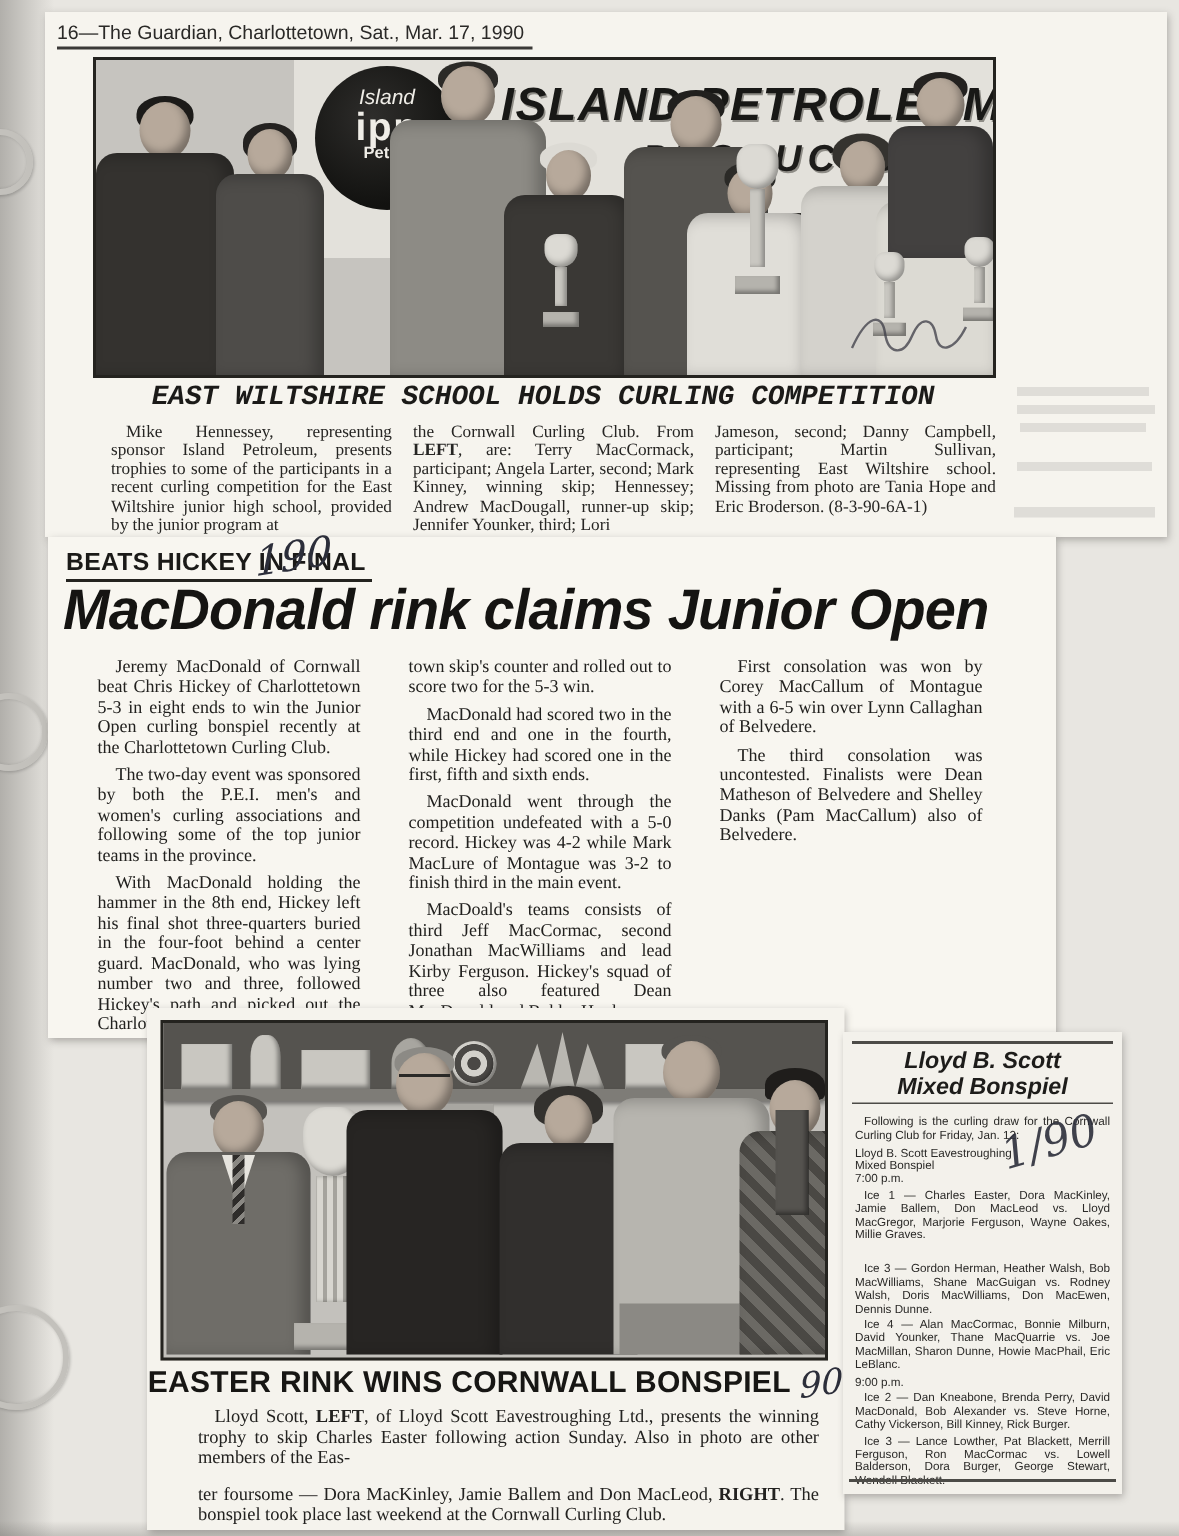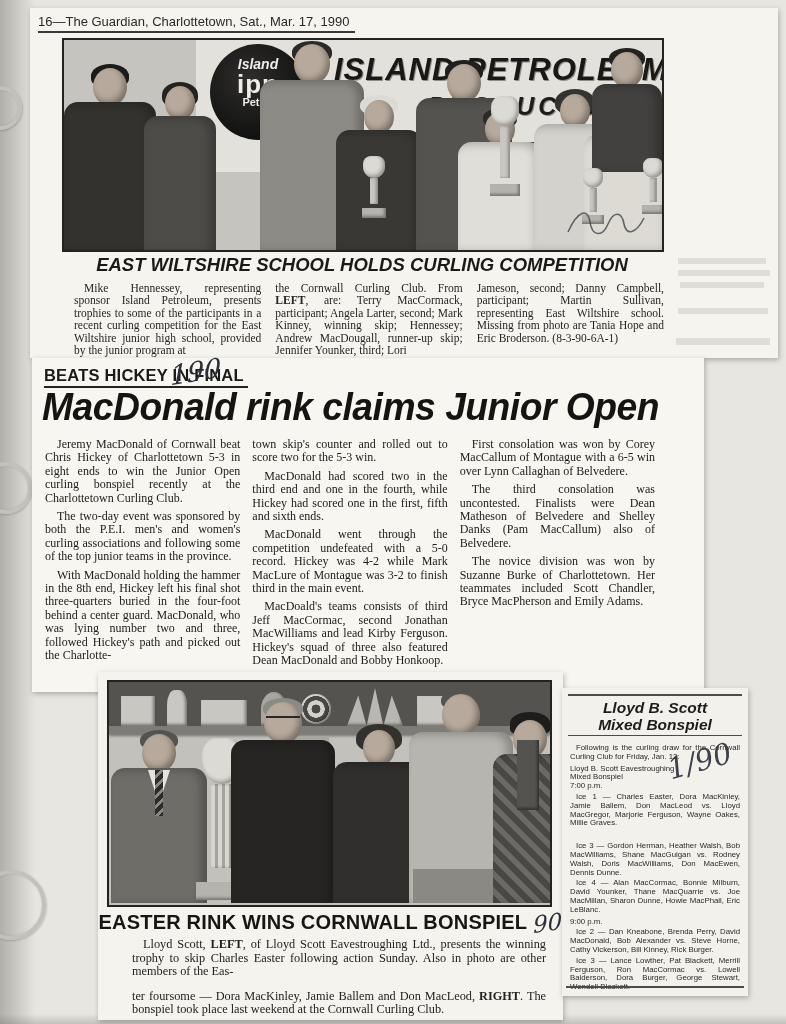--- a/index.html
+++ b/index.html
@@ -26,56 +26,56 @@
             text-shadow:1px 1px 0 #8e8c86;white-space:nowrap;}
   .p1-sub{position:absolute;left:232px;top:52px;font-family:"Liberation Sans",sans-serif;
           font-weight:800;font-style:italic;font-size:25px;letter-spacing:4px;color:#1d1c1a;
           text-shadow:1px 1px 0 #8e8c86;}
   .p1-rule{position:absolute;left:170px;top:102px;width:280px;height:2px;background:#33322f;}
   .p1-tag{position:absolute;left:196px;top:110px;font-family:"Liberation Sans",sans-serif;
           font-weight:700;font-size:13px;letter-spacing:1px;color:#2c2b29;}
   .p1-logo{position:absolute;left:146px;top:4px;width:96px;height:96px;border-radius:50%;
            background:radial-gradient(circle at 40% 35%,#2e2d2b,#121210 70%);
            color:#efede7;text-align:center;font-family:"Liberation Sans",sans-serif;}
-  .p1-logo .l1{display:block;margin-top:12px;font-size:14px;font-weight:700;font-style:italic;}
+  .p1-logo .l1{display:block;margin-top:12px;font-size:14px;font-weight:400;font-style:italic;}
   .p1-logo .l2{display:block;font-size:26px;font-weight:800;letter-spacing:1px;line-height:24px;}
   .p1-logo .l3{display:block;font-size:11px;font-weight:700;}
   .person{position:absolute;}
   .person .head{position:absolute;left:50%;transform:translateX(-50%);top:0;border-radius:50%;
                 background:#b7a99b;box-shadow:inset -3px -4px 6px rgba(0,0,0,.35);}
   .person .hair{position:absolute;left:50%;transform:translateX(-50%);border-radius:50% 50% 40% 40%;}
   .person .torso{position:absolute;left:0;right:0;bottom:0;border-radius:14px 14px 0 0;
                  box-shadow:inset -6px 2px 10px rgba(0,0,0,.25);}
   .trophy{position:absolute;}
   .trophy .cup{position:absolute;left:50%;transform:translateX(-50%);top:0;border-radius:40% 40% 55% 55%;
                background:#dcdad4;box-shadow:inset -2px -2px 4px rgba(0,0,0,.35);}
   .trophy .stem{position:absolute;left:50%;transform:translateX(-50%);background:#c9c7c1;
                box-shadow:inset -2px 0 3px rgba(0,0,0,.3);}
   .trophy .base{position:absolute;left:50%;transform:translateX(-50%);bottom:0;background:#b5b3ad;
                box-shadow:inset -2px -2px 3px rgba(0,0,0,.35);}
   .h1{position:absolute;left:32px;top:246px;width:600px;margin:0;text-align:center;
-      font-family:Liberation Sans, sans-serif;font-weight:800;font-style:italic;
+      font-family:Liberation Mono, monospace;font-weight:800;font-style:italic;
       font-size:18.5px;color:#1b1a18;white-space:nowrap;}
   .cap3{position:absolute;left:44px;top:274px;width:590px;display:flex;gap:14px;}
   .cap3 p{margin:0;flex:1;font-size:11.5px;line-height:12.4px;text-align:justify;color:#262523;}
   .cap3 p.ind{text-indent:10px;}
   .ghost{position:absolute;opacity:.16;background:#6f6d68;filter:blur(.4px);}
 
   
   .clip-main{left:32px;top:358px;width:672px;height:334px;background:#f8f6f0;}
   .kicker{position:absolute;left:12px;top:8px;font-family:"Liberation Sans",sans-serif;
           font-weight:800;font-size:16.5px;color:#1b1a18;border-bottom:2.5px solid #24231f;
           padding:0 4px 1px 0;letter-spacing:.2px;}
   .hand{font-family:"DejaVu Serif",serif;font-style:italic;color:#2c2e3a;}
   .hand1{position:absolute;left:138px;top:-2px;font-size:27px;transform:rotate(-9deg) skewX(-10deg);}
   .h2{position:absolute;left:10px;top:28px;margin:0;font-family:"Liberation Sans",sans-serif;
       font-weight:800;font-style:italic;font-size:38px;letter-spacing:-.5px;color:#151412;
       transform:scaleX(.98);transform-origin:left;white-space:nowrap;}
   .cols3{position:absolute;left:13px;top:80px;width:610px;display:flex;gap:12px;}
-  .cols3 .col{flex:1;}
+  .cols3 .col{flex:1;margin-left:20px;}
   .cols3 p{margin:0 0 5px 0;font-size:12px;line-height:13.4px;text-align:justify;color:#21201e;}
   .cols3 p.ind{text-indent:12px;}
 
   
   .clip-easter{left:98px;top:672px;width:465px;height:348px;background:#f5f3ed;}
   .photo2{position:absolute;left:9px;top:8px;width:441px;height:223px;border:2px solid #24231f;
           background:#c3c1bc;overflow:hidden;}
   .shelfband{position:absolute;left:0;top:0;right:0;height:46px;background:#55534f;}
   .shelfboard{position:absolute;left:0;top:44px;right:0;height:8px;background:#7e7c77;
           box-shadow:0 2px 3px rgba(0,0,0,.4);}
@@ -231,21 +231,20 @@
       </div>
       <div class="col">
         <p>town skip's counter and rolled out to score two for the 5-3 win.</p>
         <p class="ind">MacDonald had scored two in the third end and one in the fourth, while Hickey had scored one in the first, fifth and sixth ends.</p>
         <p class="ind">MacDonald went through the competition undefeated with a 5-0 record. Hickey was 4-2 while Mark MacLure of Montague was 3-2 to finish third in the main event.</p>
         <p class="ind">MacDoald's teams consists of third Jeff MacCormac, second Jonathan MacWilliams and lead Kirby Ferguson. Hickey's squad of three also featured Dean MacDonald and Bobby Honkoop.</p>
       </div>
       <div class="col">
         <p class="ind">First consolation was won by Corey MacCallum of Montague with a 6-5 win over Lynn Callaghan of Belvedere.</p>
         <p class="ind">The third consolation was uncontested. Finalists were Dean Matheson of Belvedere and Shelley Danks (Pam MacCallum) also of Belvedere.</p>
-        <p class="ind">The novice division was won by Suzanne Burke of Charlottetown. Her teammates included Scott Chandler, Bryce MacPherson and Emily Adams.</p>
       </div>
     </div>
   </section>
 
   <section class="clip clip-easter">
     <div class="photo2">
       <div class="shelfband"></div>
       <div class="shelfitem" style="left:12px;top:14px;width:34px;height:30px;"></div>
       <div class="shelfitem" style="left:58px;top:8px;width:20px;height:36px;border-radius:40% 40% 0 0;"></div>
       <div class="shelfitem" style="left:92px;top:18px;width:46px;height:26px;"></div>

